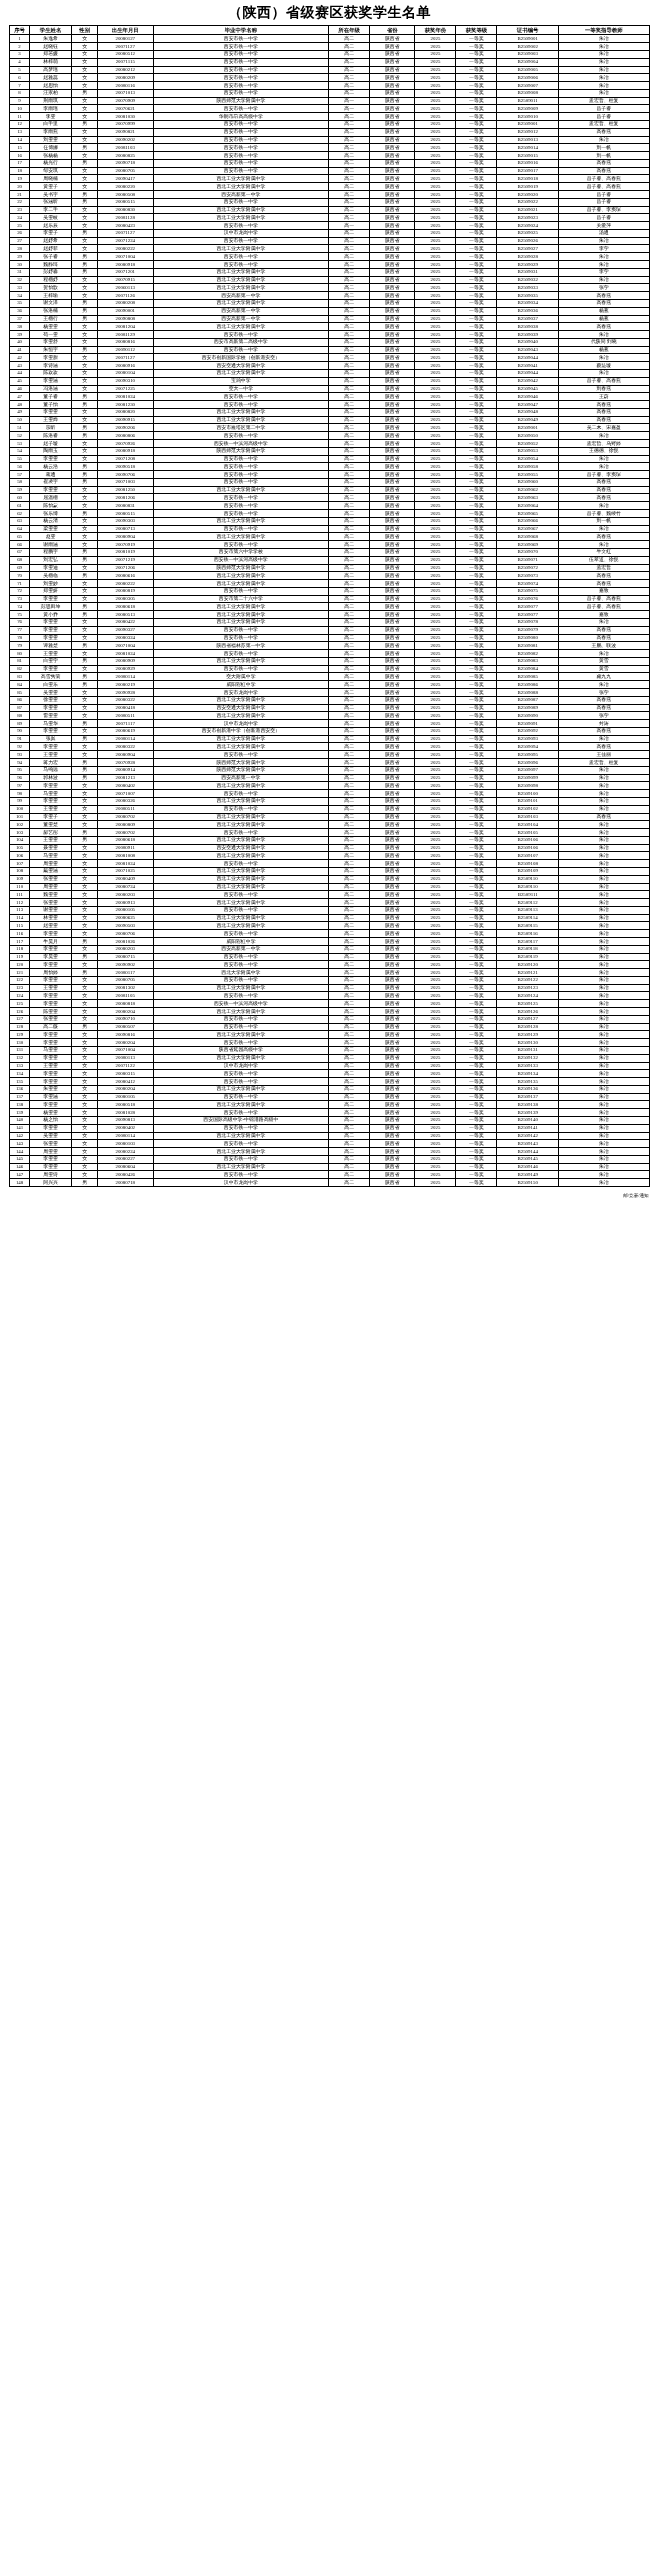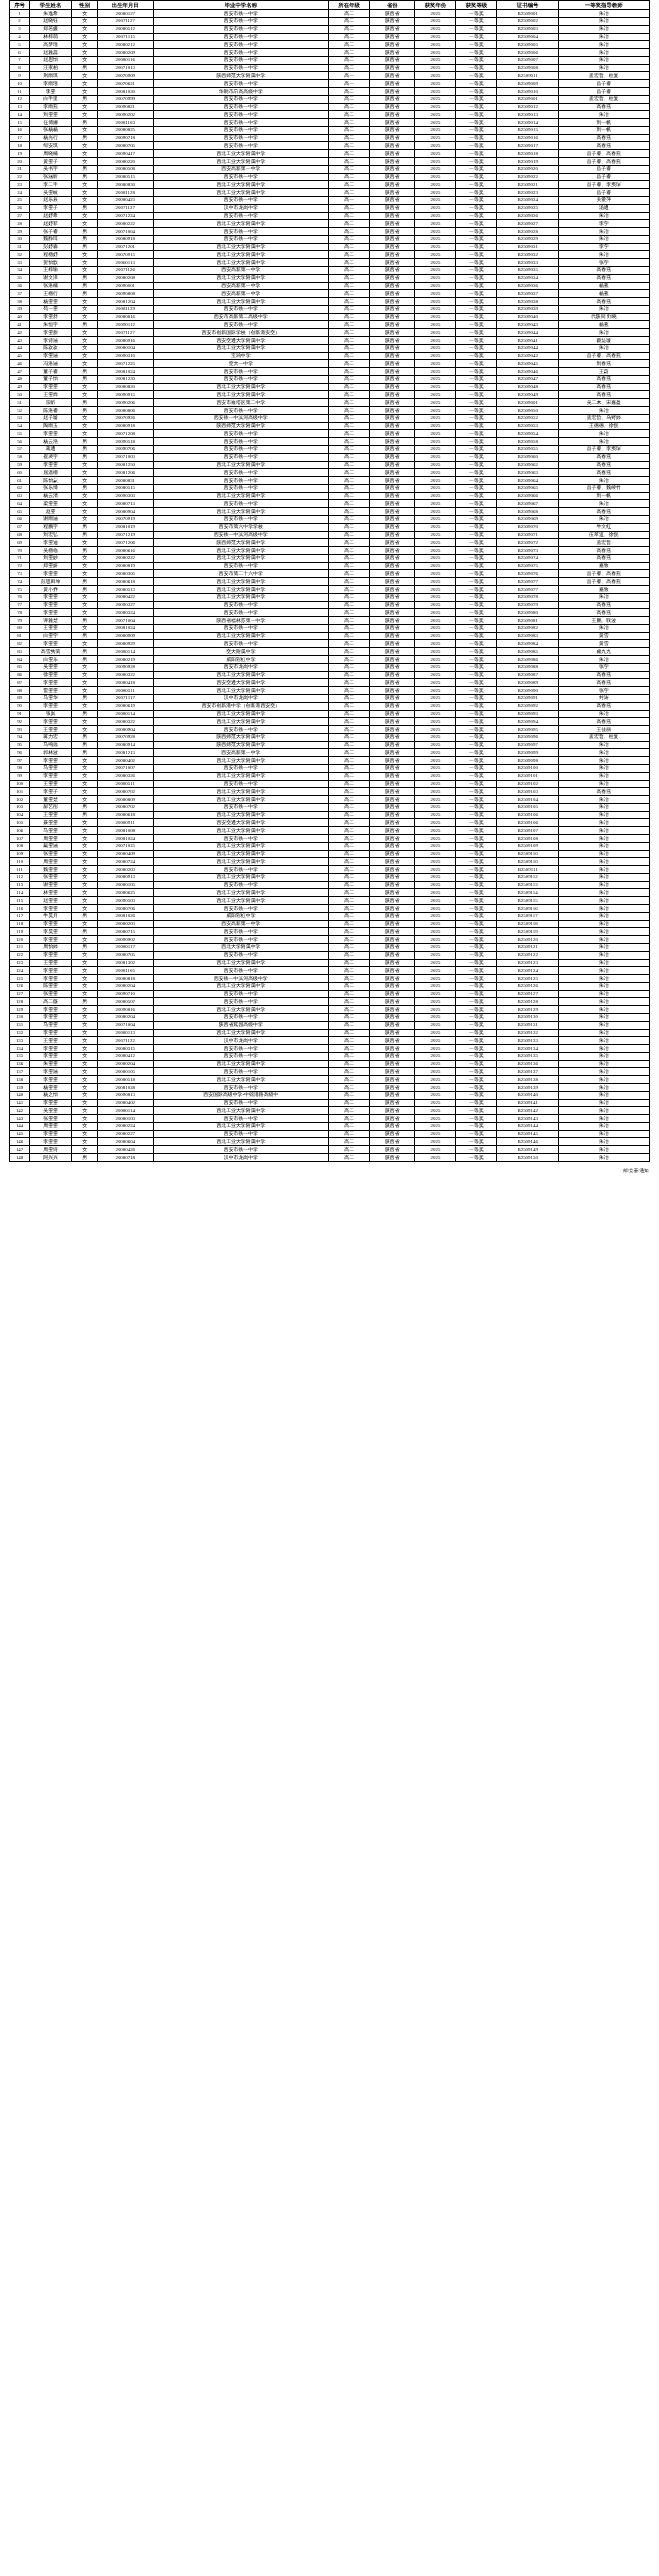--- a/index.html
+++ b/index.html
@@ -52,20 +52,21 @@
     text-align:right;
     font-size:4.6px;
     padding:0.5px 10.3px 3.1px 0;
     color:#000;
   }
 </style>
 </head>
 <body>
 
 <div class="page">
+  <div class="title">（陕西）省级赛区获奖学生名单</div>
   <div class="tbl-wrap">
     <table>
       <colgroup>
         <col class="c0">
           <col class="c1">
           <col class="c2">
           <col class="c3">
           <col class="c4">
         <col class="c5">
           <col class="c6">

